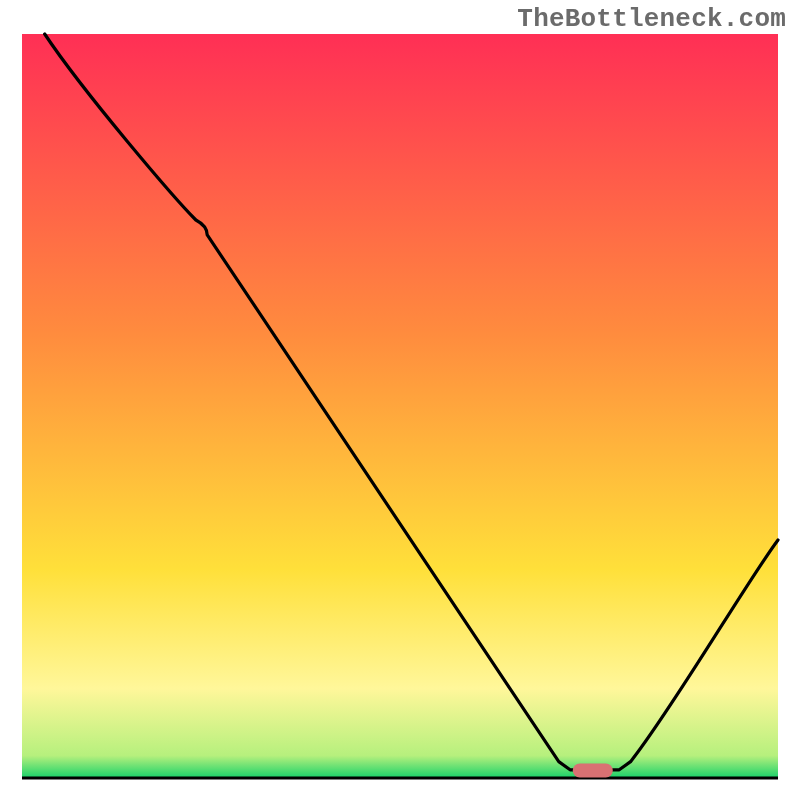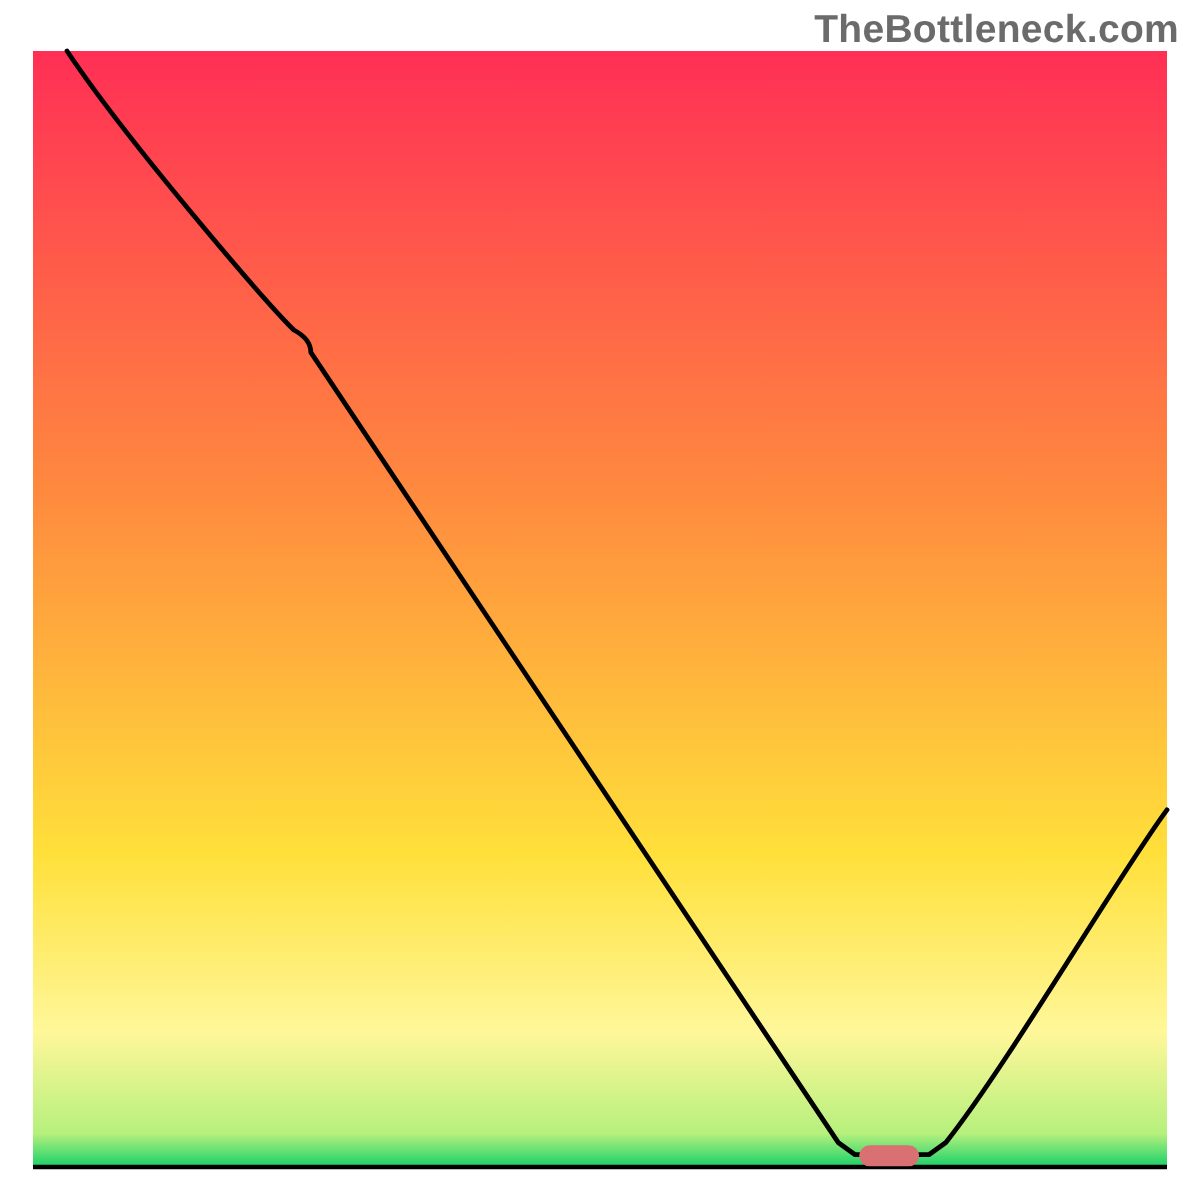--- a/index.html
+++ b/index.html
@@ -8,20 +8,21 @@
     width: 800px;
     height: 800px;
     background: #ffffff;
     font-family: Arial, Helvetica, sans-serif;
     overflow: hidden;
   }
   .wrap {
     position: relative;
     width: 800px;
     height: 624px;
+    font-family: Liberation Mono, monospace;
   }
   .watermark {
     position: absolute;
     top: 4px;
     right: 14px;
     font-size: 26px;
     font-weight: 600;
     color: #6b6b6b;
     letter-spacing: 0.2px;
     user-select: none;

